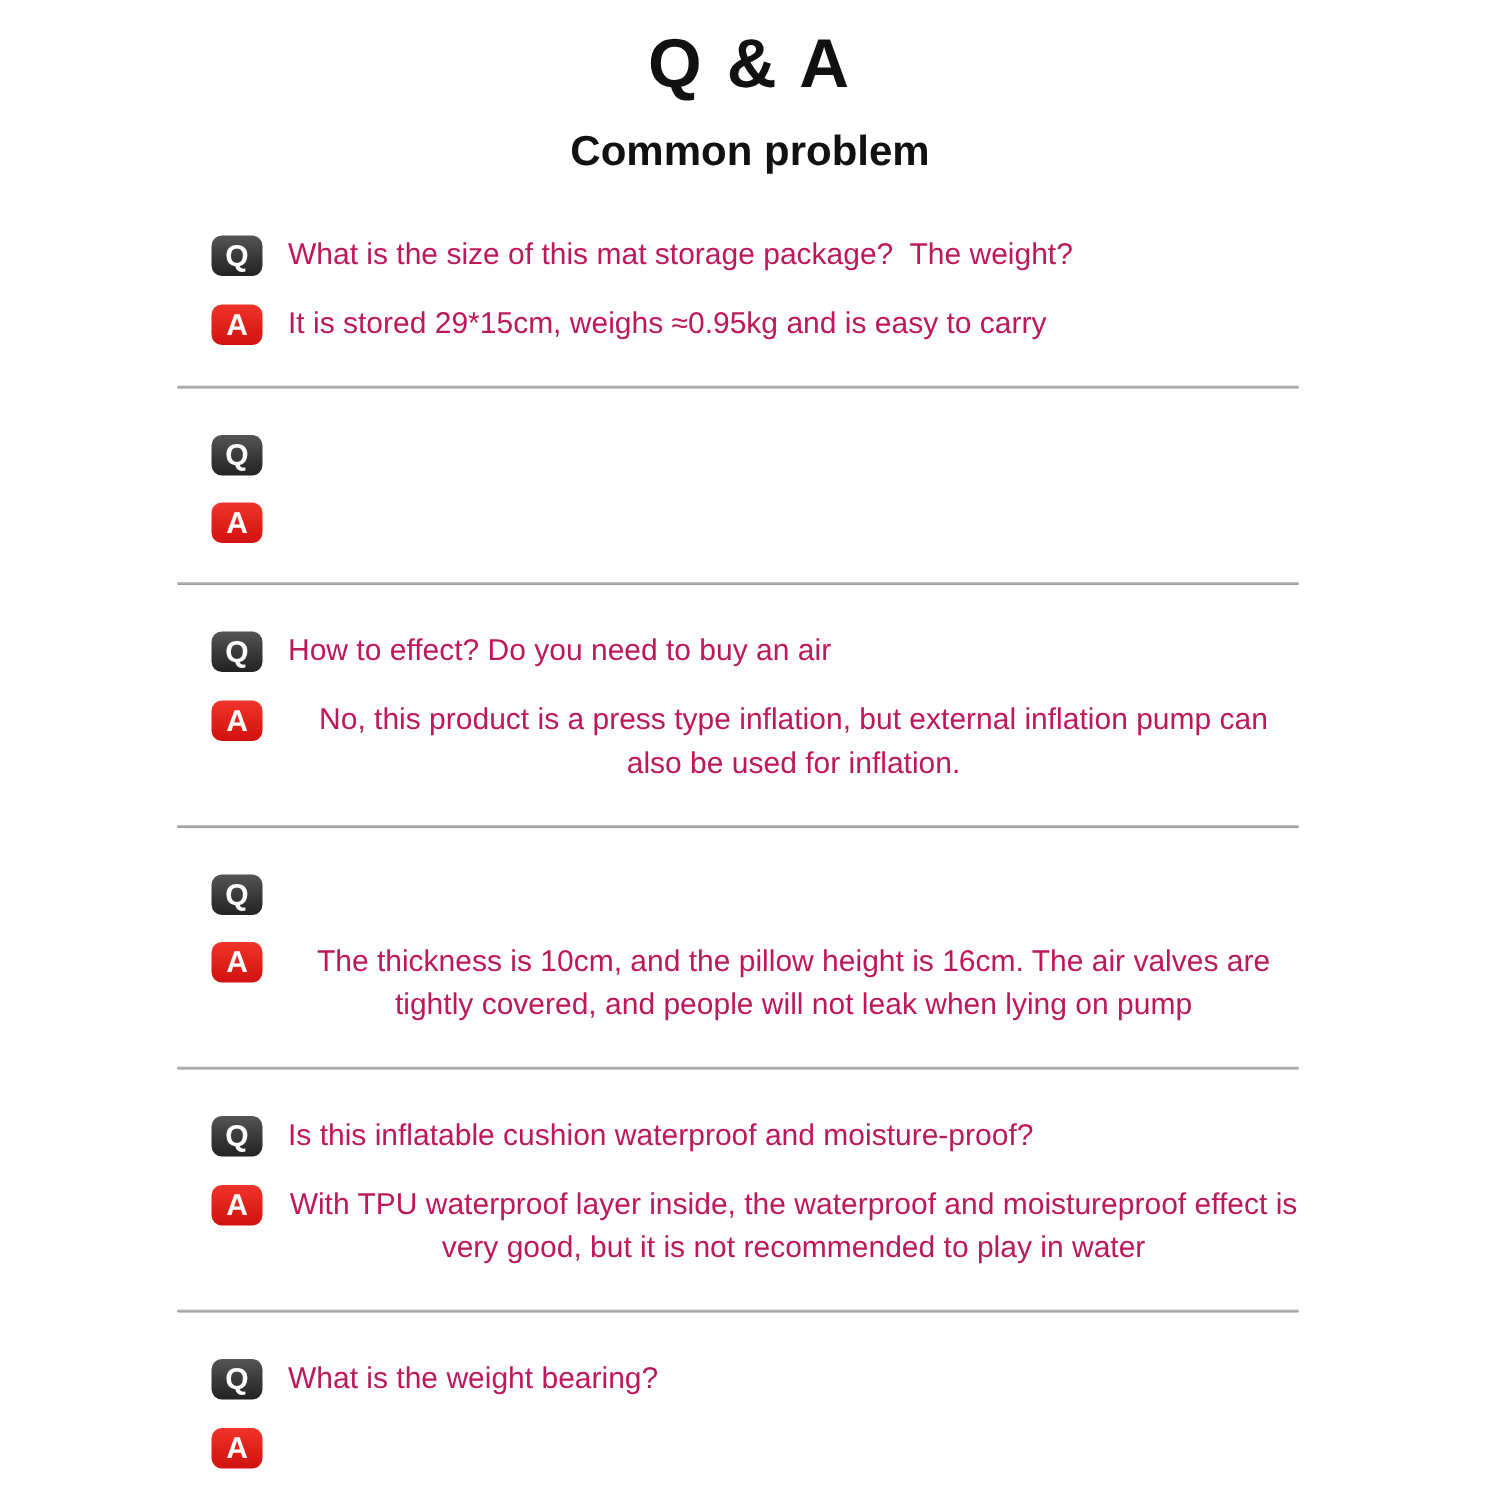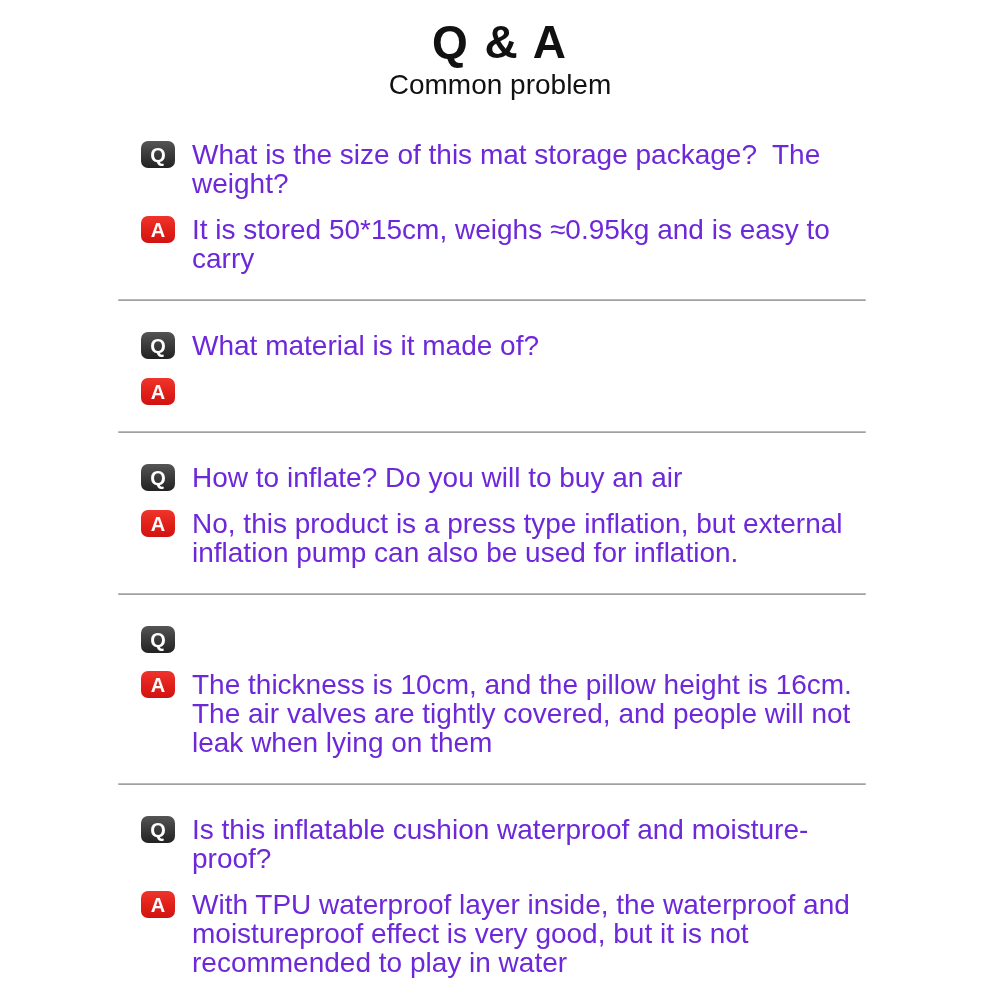--- a/index.html
+++ b/index.html
@@ -22,23 +22,23 @@
     font-size: 46px;
     font-weight: bold;
     letter-spacing: 2px;
     color: #111111;
     margin: 0;
     line-height: 52px;
   }
   .subtitle {
     text-align: center;
     font-size: 28px;
-    font-weight: 400;
+    font-weight: 700;
     color: #111111;
-    margin: 0 0 0 0;
+    margin: 16px 0 0 0;
     line-height: 34px;
   }
   .qa-list {
     width: 748px;
     margin-left: 118px;
     margin-top: 8px;
   }
   .qa-block {
     padding: 30px 0 26px 0;
   }
@@ -66,25 +66,26 @@
     line-height: 1;
   }
   .badge-q {
     background: linear-gradient(180deg, #555555 0%, #3d3d3d 45%, #222222 100%);
   }
   .badge-a {
     background: linear-gradient(180deg, #ef342c 0%, #e02018 55%, #d11212 100%);
   }
   .qa-text {
     margin: 0;
-    font-size: 28px;
+    font-size: 20px;
     line-height: 29px;
-    color: #6d28d9;
+    color: #be185d;
     white-space: pre-wrap;
     max-width: 690px;
+    text-align: center;
   }
   .divider {
     height: 2px;
     width: 748px;
     background: linear-gradient(180deg, #c6c6c6 0%, #939393 100%);
     border-radius: 1px;
   }
 </style>
 </head>
 <body>
@@ -96,74 +97,74 @@
 
   <div class="qa-list">
 
     <div class="qa-block">
       <div class="qa-row">
         <span class="badge badge-q">Q</span>
         <p class="qa-text">What is the size of this mat storage package?  The weight?</p>
       </div>
       <div class="qa-row">
         <span class="badge badge-a">A</span>
-        <p class="qa-text">It is stored 50*15cm, weighs ≈0.95kg and is easy to carry</p>
+        <p class="qa-text">It is stored 29*15cm, weighs ≈0.95kg and is easy to carry</p>
       </div>
     </div>
     <div class="divider"></div>
 
     <div class="qa-block">
       <div class="qa-row">
         <span class="badge badge-q">Q</span>
-        <p class="qa-text">What material is it made of?</p>
       </div>
       <div class="qa-row">
         <span class="badge badge-a">A</span>
       </div>
     </div>
     <div class="divider"></div>
 
     <div class="qa-block">
       <div class="qa-row">
         <span class="badge badge-q">Q</span>
-        <p class="qa-text">How to inflate? Do you will to buy an air</p>
+        <p class="qa-text">How to effect? Do you need to buy an air</p>
       </div>
       <div class="qa-row">
         <span class="badge badge-a">A</span>
         <p class="qa-text">No, this product is a press type inflation, but external inflation pump can also be used for inflation.</p>
       </div>
     </div>
     <div class="divider"></div>
 
     <div class="qa-block">
       <div class="qa-row">
         <span class="badge badge-q">Q</span>
       </div>
       <div class="qa-row">
         <span class="badge badge-a">A</span>
-        <p class="qa-text">The thickness is 10cm, and the pillow height is 16cm. The air valves are tightly covered, and people will not leak when lying on them</p>
+        <p class="qa-text">The thickness is 10cm, and the pillow height is 16cm. The air valves are tightly covered, and people will not leak when lying on pump</p>
       </div>
     </div>
     <div class="divider"></div>
 
     <div class="qa-block">
       <div class="qa-row">
         <span class="badge badge-q">Q</span>
         <p class="qa-text">Is this inflatable cushion waterproof and moisture-proof?</p>
       </div>
       <div class="qa-row">
         <span class="badge badge-a">A</span>
         <p class="qa-text">With TPU waterproof layer inside, the waterproof and moistureproof effect is very good, but it is not recommended to play in water</p>
       </div>
     </div>
     <div class="divider"></div>
 
     <div class="qa-block">
       <div class="qa-row">
         <span class="badge badge-q">Q</span>
+        <p class="qa-text">What is the weight bearing?</p>
       </div>
       <div class="qa-row">
         <span class="badge badge-a">A</span>
       </div>
     </div>
 
   </div>
 </div>
 
 </body></html>

